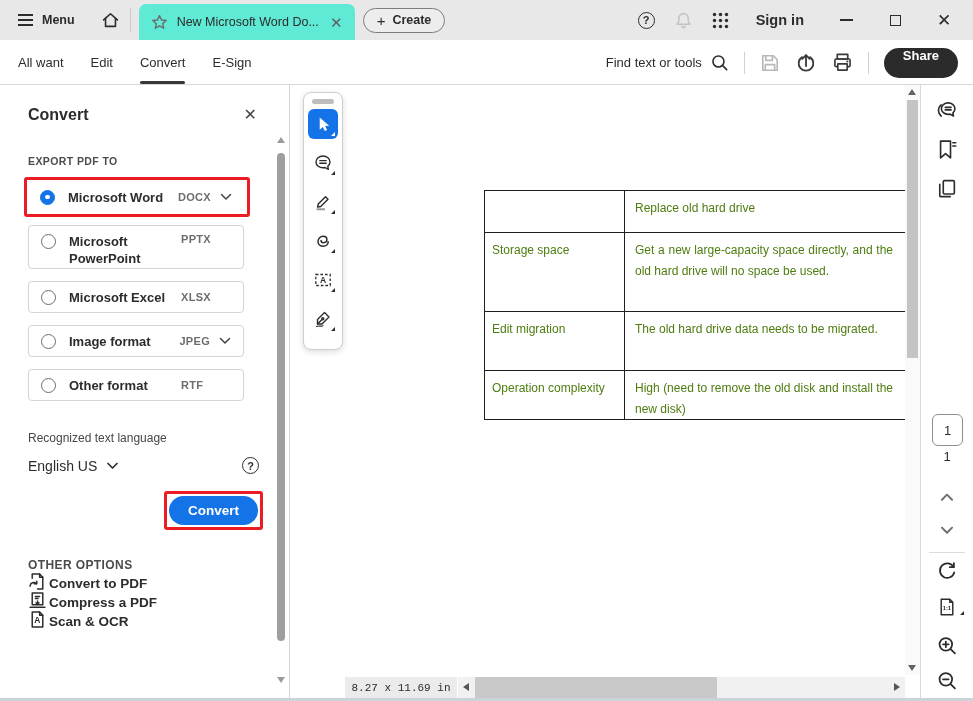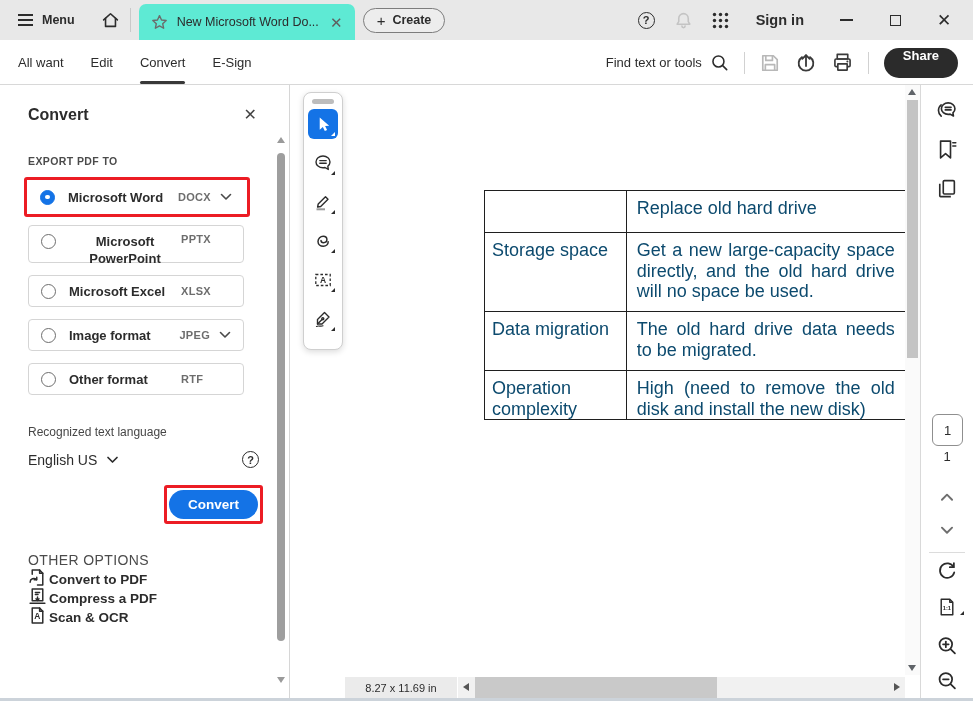--- a/index.html
+++ b/index.html
@@ -45,68 +45,68 @@
   .main { display:flex; height:616px; }
 
   
   .panel { position:relative; width:290px; border-right:1px solid #d6d6d6; background:#fff; padding:20px 24px 0 28px; overflow:hidden; }
   .panel-head { display:flex; justify-content:space-between; align-items:center; }
   .panel-title { font-size:16px; font-weight:700; }
   .panel-close { font-size:16px; color:#444; margin-right:8px; }
   .section-label { margin-top:31px; font-size:10.5px; font-weight:700; letter-spacing:.4px; color:#4b4b4b; }
   .opt-list { margin-top:14px; width:216px; }
   .opt-card { position:relative; width:216px; background:#fff; border:1px solid #d5d5d5; border-radius:4px; display:flex; align-items:center; padding:0 12px; height:32px; margin-bottom:12px; }
-  .opt-card.two-line { height:38px; align-items:flex-start; padding-top:7px;text-align:center; }
+  .opt-card.two-line { height:44px; align-items:flex-start; padding-top:7px; }
   .annotated-wrap { margin:-4px -4px 8px -4px; border:3px solid #ec1c24; border-radius:3px; padding:1px; width:226px; }
   .annotated-wrap .opt-card { border:none; margin-bottom:0; }
   .radio { flex:0 0 auto; width:15px; height:15px; border:1.6px solid #6e6e6e; border-radius:50%; margin-right:13px; position:relative; }
   .radio.selected { background:#1473e6; border-color:#1473e6; }
   .radio.selected::after { content:""; position:absolute; left:4px; top:4px; width:4.5px; height:4.5px; background:#fff; border-radius:50%; }
   .two-line .radio { margin-top:1px; }
   .opt-label { font-size:13px; font-weight:700; color:#2c2c2c; flex:1; line-height:17px; max-width:112px; }
   .opt-format { font-size:11px; font-weight:700; color:#6d6d6d; letter-spacing:.3px; }
   .opt-chevron { margin-left:9px; display:flex; }
   .lang-label { margin-top:30px; font-size:12px; color:#464646; }
   .lang-row { margin-top:12px; display:flex; align-items:center; }
   .lang-value { font-size:14px; color:#2c2c2c; display:flex; align-items:center; gap:9px; }
   .lang-help { margin-left:auto; margin-right:6px; width:17px; height:17px; border:1.4px solid #2c2c2c; border-radius:50%; font-size:11px; font-weight:700; display:flex; align-items:center; justify-content:center; }
   .convert-row { margin-top:17px; display:flex; justify-content:flex-end; margin-right:2px; }
   .convert-frame { border:3px solid #ec1c24; border-radius:3px; padding:2px; }
   .convert-btn { height:29px; background:#1473e6; color:#fff; font-size:13.5px; font-weight:700; border-radius:15px; display:flex; align-items:center; padding:0 19px; }
-  .other-label { margin-top:28px; font-size:14px; font-weight:400; letter-spacing:.4px; color:#4b4b4b; }
+  .other-label { margin-top:28px; font-size:12px; font-weight:700; letter-spacing:.4px; color:#4b4b4b; }
   .other-item { display:flex; align-items:flex-end; gap:2px; }
   .other-item .oi-label { font-size:13.5px; font-weight:700; }
   .panel-scroll { position:absolute; right:3px; top:52px; width:10px; height:560px; }
   .ps-up { position:absolute; top:0; left:1px; width:0; height:0; border-left:4.5px solid transparent; border-right:4.5px solid transparent; border-bottom:6px solid #9a9a9a; }
   .ps-thumb { position:absolute; top:16px; left:1px; width:8px; height:488px; background:#9e9e9e; border-radius:4px; }
   .ps-down { position:absolute; top:540px; left:1px; width:0; height:0; border-left:4.5px solid transparent; border-right:4.5px solid transparent; border-top:6px solid #9a9a9a; }
 
   
   .viewer { position:relative; flex:1; background:#fff; overflow:hidden; }
   .quick-tools { position:absolute; left:13px; top:7px; width:40px; height:258px; background:#fff; border:1px solid #cfcfcf; border-radius:8px; box-shadow:0 2px 6px rgba(0,0,0,.14); display:flex; flex-direction:column; align-items:center; padding-top:6px; z-index:5; }
   .qt-handle { width:22px; height:5px; background:#bdbdbd; border-radius:3px; margin-bottom:5px; }
   .qt { position:relative; width:30px; height:30px; display:flex; align-items:center; justify-content:center; margin-bottom:9px; border-radius:6px; }
   .qt::after { content:""; position:absolute; right:3px; bottom:3px; width:0; height:0; border-left:4px solid transparent; border-bottom:4px solid #2c2c2c; }
   .qt.active { background:#1473e6; }
   .qt.active::after { border-bottom-color:#fff; }
 
   .doc-table { position:absolute; left:194px; top:105px; }
-  .doc-table table { border-collapse:collapse; table-layout:fixed; font-size:18px; line-height:20.5px; color:#0c4a6e;padding-left:24px; }
+  .doc-table table { border-collapse:collapse; table-layout:fixed; font-size:12px; line-height:20.5px; color:#4d7c0f;padding-left:24px; }
   .doc-table td { border:1.5px solid #1f1f1f; vertical-align:top; padding:7px 8px 0 7px; }
   .doc-table td.c2 { padding:7px 10px 0 10px; }
   .doc-table td.c2 div { width:258px; text-align:justify; }
   .doc-table td.c2.single div { text-align:left; }
 
   .v-scroll { position:absolute; right:0; top:0; width:15px; height:592px; background:#fafafa; z-index:10; }
   .vs-up { position:absolute; top:4px; left:3px; width:0; height:0; border-left:4.5px solid transparent; border-right:4.5px solid transparent; border-bottom:6px solid #5f6368; }
   .vs-thumb { position:absolute; top:15px; left:2px; width:11px; height:258px; background:#c4c4c4; }
   .vs-down { position:absolute; bottom:6px; left:3px; width:0; height:0; border-left:4.5px solid transparent; border-right:4.5px solid transparent; border-top:6px solid #5f6368; }
 
   .statusbar { position:absolute; left:0; right:0; bottom:0; height:26px; background:#fff; z-index:11; }
-  .size-box { position:absolute; left:55px; top:2px; width:112px; height:21px; background:#ebebeb; font-size:11px; color:#2c2c2c; display:flex; align-items:center; justify-content:center; }
+  .size-box { position:absolute; left:55px; top:2px; width:112px; height:21px; background:#ebebeb; font-size:11px; color:#2c2c2c; display:flex; align-items:center; justify-content:center;font-family:Liberation Mono, monospace; }
   .h-scroll { position:absolute; left:168px; top:2px; width:447px; height:21px; background:#f1f1f1; }
   .hs-left { position:absolute; left:5px; top:6px; width:0; height:0; border-top:4.5px solid transparent; border-bottom:4.5px solid transparent; border-right:6px solid #555; }
   .hs-thumb { position:absolute; left:17px; top:0; width:242px; height:21px; background:#c9c9c9; }
   .hs-right { position:absolute; right:5px; top:6px; width:0; height:0; border-top:4.5px solid transparent; border-bottom:4.5px solid transparent; border-left:6px solid #555; }
 
   
   .rightbar { position:relative; width:53px; border-left:1px solid #d9d9d9; background:#fff; }
   .rb-icon { position:absolute; left:50%; transform:translateX(-50%); display:flex; align-items:center; justify-content:center; }
   .page-box { position:absolute; left:11px; top:329px; width:31px; height:32px; border:1px solid #8f8f8f; border-radius:6px; font-size:13px; display:flex; align-items:center; justify-content:center; }
   .total-pages { position:absolute; left:0; right:0; top:364px; text-align:center; font-size:13px; color:#2c2c2c; }
@@ -384,21 +384,21 @@
                   <div>Replace old hard drive</div>
                 </td>
           </tr>
           <tr style="height:79px">
             <td>Storage space</td>
             <td class="c2">
                   <div>Get a new large-capacity space directly, and the old hard drive will no space be used.</div>
                 </td>
           </tr>
           <tr style="height:59px">
-            <td>Data migration</td>
+            <td>Edit migration</td>
             <td class="c2">
                   <div>The old hard drive data needs to be migrated.</div>
                 </td>
           </tr>
           <tr style="height:49px">
             <td>Operation complexity</td>
             <td class="c2">
                   <div>High (need to remove the old disk and install the new disk)</div>
                 </td>
           </tr>

